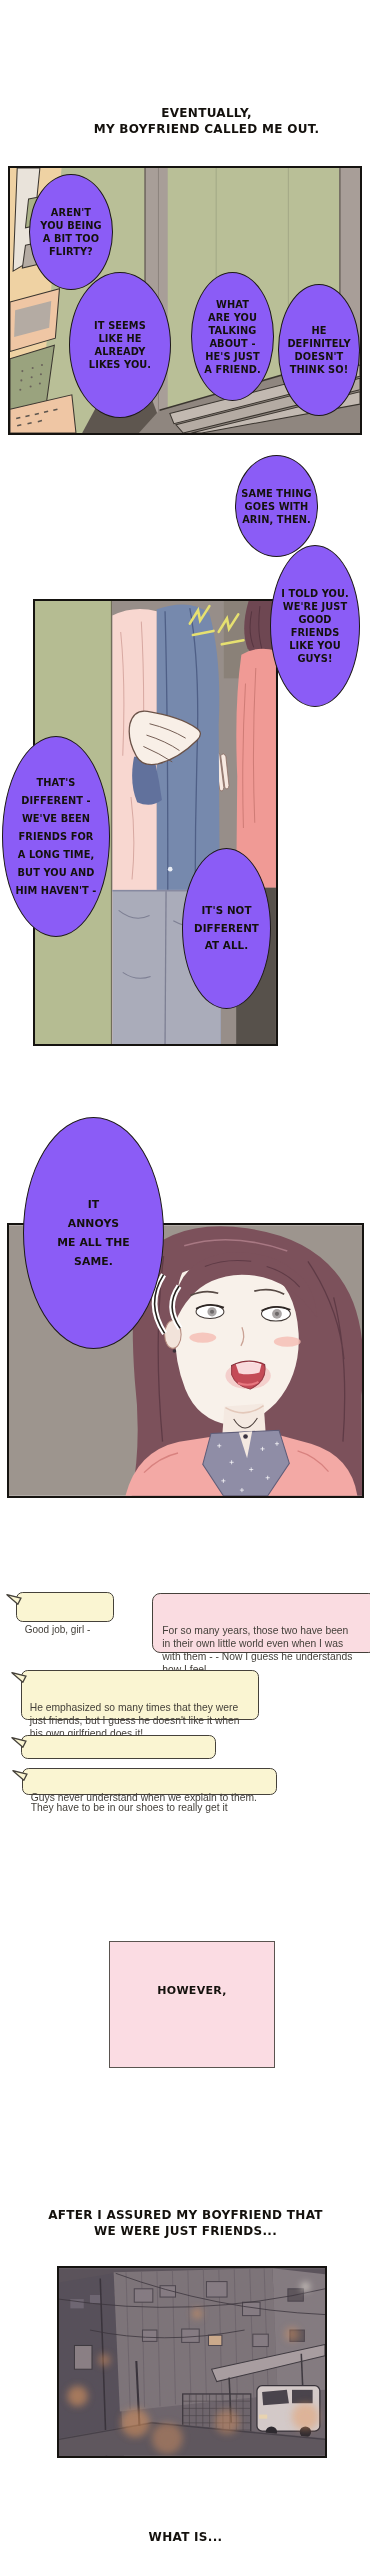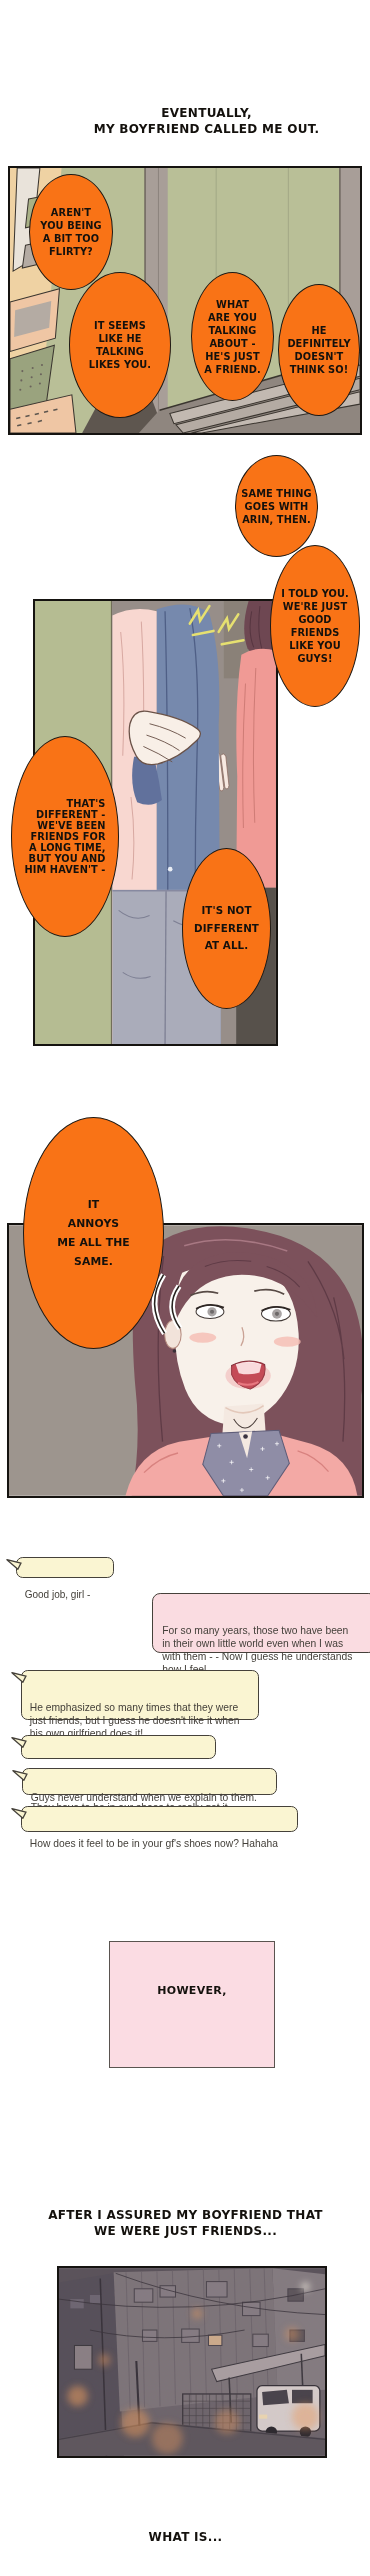--- a/index.html
+++ b/index.html
@@ -1,20 +1,20 @@
 <!DOCTYPE html>
 <html style="--chat-yellow: #faf5d2; --chat-pink: #fadce1; --chat-border: #45413a; --chat-text: #44403a; --however-fill: #fbdce3; --ink: #151310; --p1-wall: #b9bf97; --p1-pillar: #a89e98; --p1-tan: #efd2a3; --p1-peach: #efc6a4; --p2-green: #b5bc92; --p2-gray: #978e89; --p2-shirt: #f8d7d0; --p2-cardigan: #7689ad; --p2-sweater: #f09a95; --p2-pants: #aaacba; --skin: #f8efe7; --p3-bg: #9d958e; --hair-burgundy: #7c515b; --blouse-pink: #f3a9a5; --collar-blue: #8f8da6; --night-base: #6e656c; --glow-orange: #e89a5e; --p5-wall-blue: #2c3a57; --jacket-dark: #3c3b39; --pants-pink: #eccac5; --skirt-dark: #4b4648; --bag-navy: #3e4560; --p6-hair-navy: #2e3547; --lips-pink: #e26470; --sparkle-yellow: #e6e070;font-size:8.2px"><head>
 <meta charset="utf-8">
 <style>
   html,body{margin:0;padding:0;background:#fff;}
   .page{position:relative;width:371px;height:3592px;background:#fff;overflow:hidden;
         font-family:"DejaVu Sans",sans-serif;}
   .panel{position:absolute;border:2.1px solid #151310;box-sizing:border-box;background:#fff;overflow:hidden;}
   .panel svg{display:block;width:100%;height:100%;}
-  .bubble{position:absolute;background:#f97316;border:1.5px solid #1d1a16;border-radius:50%;
+  .bubble{position:absolute;background:#8b5cf6;border:1.5px solid #1d1a16;border-radius:50%;
           display:flex;align-items:center;justify-content:center;text-align:center;
           font-weight:700;color:#14110d;white-space:pre-line;box-sizing:border-box;
           font-size:9.8px;line-height:13px;letter-spacing:0.1px;z-index:5;}
   .narration{position:absolute;left:0;width:100%;text-align:center;font-weight:700;
              color:#14110d;white-space:pre-line;letter-spacing:0.3px;
              font-size:12px;line-height:15.5px;z-index:4;}
   .chat{position:absolute;box-sizing:border-box;border:1.5px solid var(--chat-border);
         color:var(--chat-text);font-family:"Liberation Sans",sans-serif;
         white-space:pre-line;z-index:5;}
   .chat.yellow{background:var(--chat-yellow);border-radius:6.7px;}
@@ -84,21 +84,21 @@
       <line x1="290" y1="470" x2="679" y2="358" stroke="#3a352f" stroke-width="3"></line>
     </svg>
   </div>
 
   <div class="bubble" style="left:29px;top:174px;width:84px;height:116px;padding:5.2px 7.2px;">AREN'T
 YOU BEING
 A BIT TOO
 FLIRTY?</div>
   <div class="bubble" style="left:69px;top:272px;width:102px;height:146px;padding:5.2px 9.3px;">IT SEEMS
 LIKE HE
-TALKING
+ALREADY
 LIKES YOU.</div>
   <div class="bubble" style="left:191px;top:272px;width:83px;height:129px;padding:4.1px 5.2px;">WHAT
 ARE YOU
 TALKING
 ABOUT -
 HE'S JUST
 A FRIEND.</div>
   <div class="bubble" style="left:278px;top:284px;width:82px;height:132px;padding:4.1px 5.2px;">HE
 DEFINITELY
 DOESN'T
@@ -150,21 +150,21 @@
 
       <g stroke="var(--sparkle-yellow)" stroke-width="5" fill="none" stroke-linecap="round">
         <path d="M300,44 l16,-26 l4,20 l18,-28"></path>
         <path d="M306,66 l40,-8"></path>
         <path d="M356,60 l16,-26 l4,20 l18,-28"></path>
         <path d="M362,84 l42,-8"></path>
       </g>
     </svg>
   </div>
 
-  <div class="bubble" style="left:11px;top:736px;width:108px;height:201px;padding:6.2px 7.2px;font-size:9.8px;line-height:11px;text-align:right;">THAT'S
+  <div class="bubble" style="left:2px;top:736px;width:108px;height:201px;padding:6.2px 7.2px;font-size:9.8px;line-height:18px;">THAT'S
 DIFFERENT -
 WE'VE BEEN
 FRIENDS FOR
 A LONG TIME,
 BUT YOU AND
 HIM HAVEN'T -</div>
   <div class="bubble" style="left:182px;top:848px;width:89px;height:161px;padding:5.2px 6.2px;font-size:10.3px;line-height:17.5px;">IT'S NOT
 DIFFERENT
 AT ALL.</div>
 
@@ -227,21 +227,21 @@
 
       <g>
         <path d="M300,96 Q264,152 302,210" stroke="#fff" stroke-width="11" fill="none"></path>
         <path d="M300,96 Q264,152 302,210" stroke="#26221e" stroke-width="3" fill="none"></path>
         <path d="M330,118 Q302,158 332,200" stroke="#fff" stroke-width="11" fill="none"></path>
         <path d="M330,118 Q302,158 332,200" stroke="#26221e" stroke-width="3" fill="none"></path>
       </g>
     </svg>
   </div>
 
-  <div class="chat yellow" style="left:15.5px;top:1557px;width:98px;height:21px;padding:3.1px 8.2px;font-size:10px;line-height:13.4px;">
+  <div class="chat yellow" style="left:15.5px;top:1592px;width:98px;height:30px;padding:3.1px 8.2px;font-size:10px;line-height:13.4px;">
     <svg class="tail left" viewBox="0 0 30 22">
       <polygon points="29,8 1,1 23,20" fill="var(--chat-yellow)" stroke="var(--chat-border)" stroke-width="2.5"></polygon>
       </svg>
     <span>Good job, girl -</span>
   </div>
 
   <div class="chat pink" style="left:132px;top:1593px;width:225px;height:60px;padding:3.6px 9.3px;font-size:10.3px;line-height:13px;margin-left:20px;">
     <svg class="tail right" viewBox="0 0 30 22">
       <polygon points="1,8 29,1 7,20" fill="var(--chat-pink)" stroke="var(--chat-border)" stroke-width="2.5"></polygon>
       </svg>
@@ -268,26 +268,20 @@
   </div>
 
   <div class="chat yellow" style="left:21.6px;top:1768px;width:255px;height:27px;padding:2.1px 8.2px;font-size:10.3px;line-height:10.8px;">
     <svg class="tail left" viewBox="0 0 30 22">
       <polygon points="29,8 1,1 23,20" fill="var(--chat-yellow)" stroke="var(--chat-border)" stroke-width="2.5"></polygon>
       </svg>
     <span>Guys never understand when we explain to them.
 They have to be in our shoes to really get it</span>
   </div>
 
-  <div class="chat yellow" style="left:20.6px;top:1806px;width:277px;height:26px;padding:4.1px 8.2px;font-size:10.3px;line-height:13px;">
-    <svg class="tail left" viewBox="0 0 30 22">
-      <polygon points="29,8 1,1 23,20" fill="var(--chat-yellow)" stroke="var(--chat-border)" stroke-width="2.5"></polygon>
-      </svg>
-    <span>How does it feel to be in your gf's shoes now? Hahaha</span>
-  </div>
 
   <div class="however">
     <span>HOWEVER,</span>
   </div>
 
   <div class="narration" style="top:2208px;">AFTER I ASSURED MY BOYFRIEND THAT
 WE WERE JUST FRIENDS...</div>
 
   <div class="panel" style="left:57px;top:2266px;width:270px;height:192px;">
     <svg viewBox="0 0 516 364">

